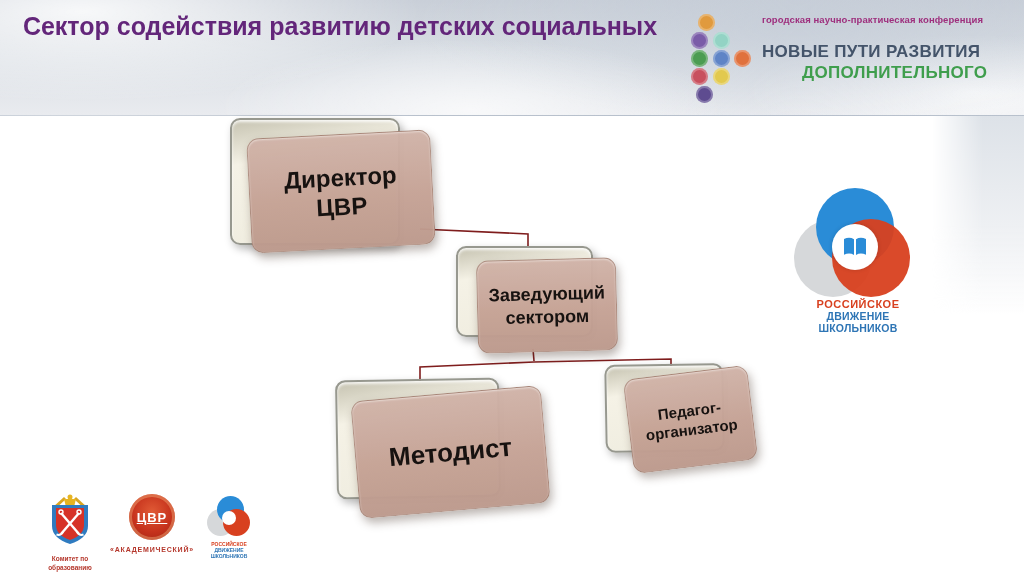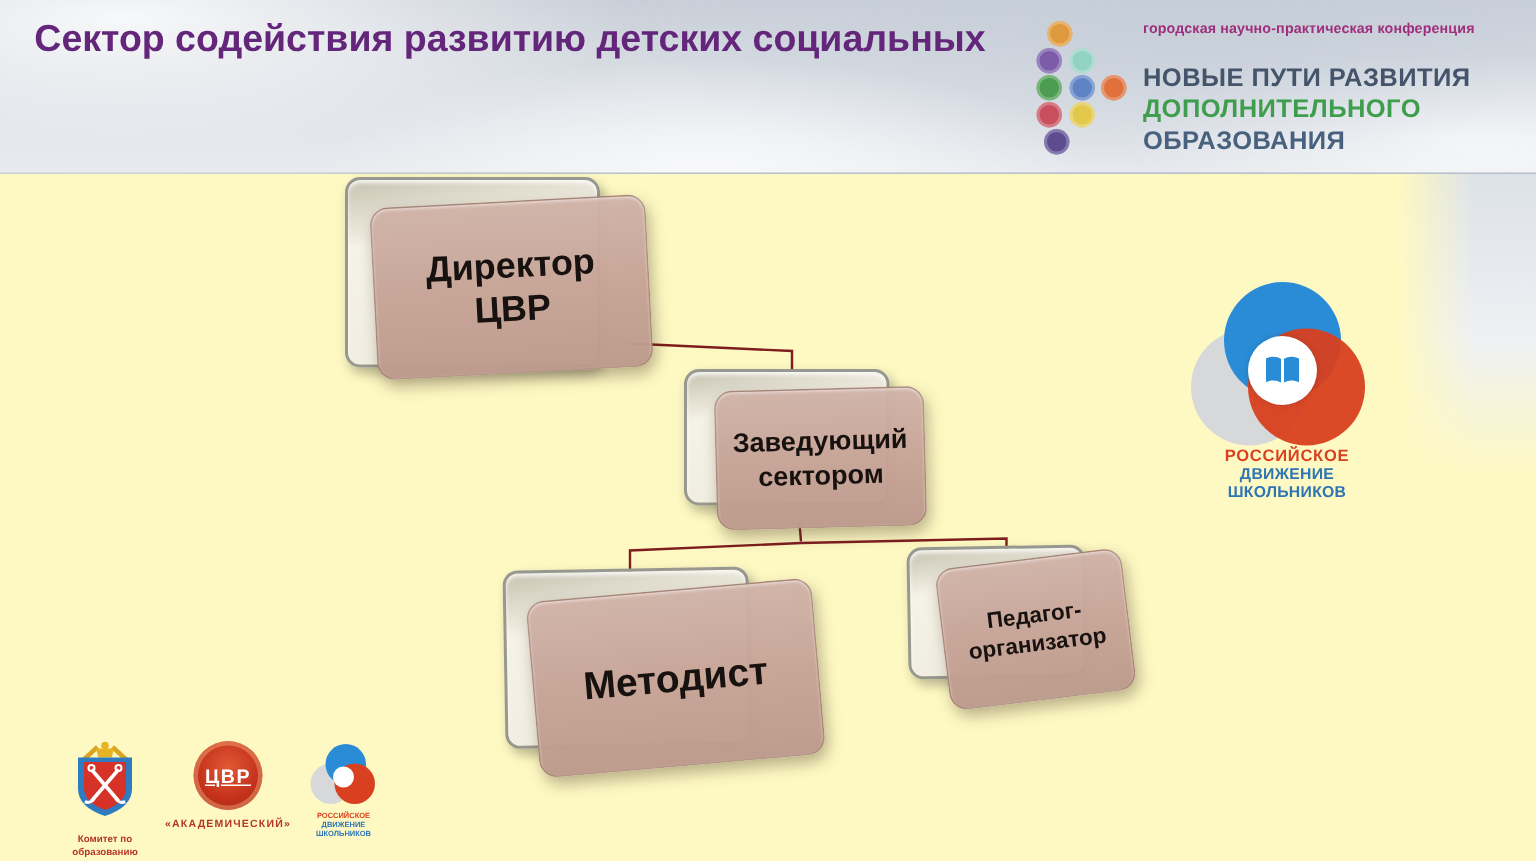--- a/index.html
+++ b/index.html
@@ -11,21 +11,21 @@
     --conf-line3-color:#47617e;
     --rds-blue:#2a8cd7;
     --rds-red:#d8401f;
     --rds-grey:#d6d8da;
     --footer-red:#b5372c;
     --footer-blue:#2e75b5;
     --node-text-color:#171210;
   }
   *{margin:0;padding:0;box-sizing:border-box;}
   body{font-family:"Liberation Sans",sans-serif;background:#888;}
-  .slide{position:relative;width:1024px;height:574px;background:#fef9c3;overflow:hidden;}
+  .slide{position:relative;width:1024px;height:574px;background:#ffffff;overflow:hidden;}
 
   
   .band{position:absolute;left:0;top:0;width:1024px;height:116px;
     background:
       radial-gradient(55% 130% at 8% 10%, rgba(255,255,255,.85), rgba(255,255,255,0) 60%),
       radial-gradient(45% 110% at 46% 95%, rgba(255,255,255,.7), rgba(255,255,255,0) 55%),
       radial-gradient(60% 140% at 78% 20%, rgba(197,205,216,.75), rgba(197,205,216,0) 62%),
       radial-gradient(40% 90% at 95% 80%, rgba(255,255,255,.8), rgba(255,255,255,0) 55%),
       linear-gradient(180deg,#c9cfd8 0%,#d9dee4 45%,#e9ebef 100%);
     border-bottom:1px solid rgba(165,175,190,.45);}
@@ -37,21 +37,21 @@
   .title{position:absolute;left:12px;top:10px;width:656px;text-align:center;
     font-size:25px;line-height:32px;font-weight:bold;color:var(--title-color);}
   .title span{display:block;}
 
   
   .conf-dots .dot{position:absolute;width:17px;height:17px;border-radius:50%;box-shadow:inset 0 0 0 2px rgba(255,255,255,.25);}
   .conf-text{position:absolute;left:762px;top:14px;width:240px;}
   .conf-tagline{font-size:9.5px;font-weight:bold;color:var(--conf-tagline-color);letter-spacing:.1px;margin-bottom:16px;}
   .conf-l{font-size:17px;font-weight:bold;line-height:21px;letter-spacing:.3px;}
   .conf-l1{color:var(--conf-line1-color);}
-  .conf-l2{color:var(--conf-line2-color);}
+  .conf-l2{color:var(--conf-line2-color);margin-left:40px;}
   .conf-l3{color:var(--conf-line3-color);}
 
   
   .connectors{position:absolute;left:0;top:0;width:1024px;height:574px;}
   .connectors polyline{fill:none;stroke:var(--connector-color);stroke-width:1.6;}
   .node .back{position:absolute;border-radius:10px;border:2px solid #97988f;
     background:linear-gradient(170deg,#c6c3b1 0%,#f5f2e6 30%,#efecdf 100%);
     box-shadow:3px 4px 8px rgba(0,0,0,.28), inset 0 2px 3px rgba(255,255,255,.85);}
   .node .front{position:absolute;border-radius:12px;border:1px solid rgba(125,95,80,.35);
     background:linear-gradient(180deg,rgba(208,179,168,.97) 0%,rgba(197,162,149,.97) 55%,rgba(188,153,140,.97) 100%);
@@ -123,21 +123,20 @@
         <span class="dot" style="left: 713px; top: 50px; background: rgb(95, 132, 198);"></span>
         <span class="dot" style="left: 734px; top: 50px; background: rgb(224, 113, 61);"></span>
         <span class="dot" style="left: 691px; top: 68px; background: rgb(200, 80, 94);"></span>
         <span class="dot" style="left: 713px; top: 68px; background: rgb(226, 201, 78);"></span>
         <span class="dot" style="left: 696px; top: 86px; background: rgb(94, 76, 144);"></span>
       </div>
     <div class="conf-text">
       <div class="conf-tagline">городская научно-практическая конференция</div>
       <div class="conf-l conf-l1">НОВЫЕ ПУТИ РАЗВИТИЯ</div>
       <div class="conf-l conf-l2">ДОПОЛНИТЕЛЬНОГО</div>
-      <div class="conf-l conf-l3">ОБРАЗОВАНИЯ</div>
     </div>
   </div>
 
   <svg class="connectors" viewBox="0 0 1024 574">
     <polyline points="420,229 528,234 528,252"></polyline>
     <polyline points="533,349 534,361"></polyline>
     <polyline points="420,383 420,367 534,362 671,359 671,373"></polyline>
   </svg>
 
   <div class="node n-director">

